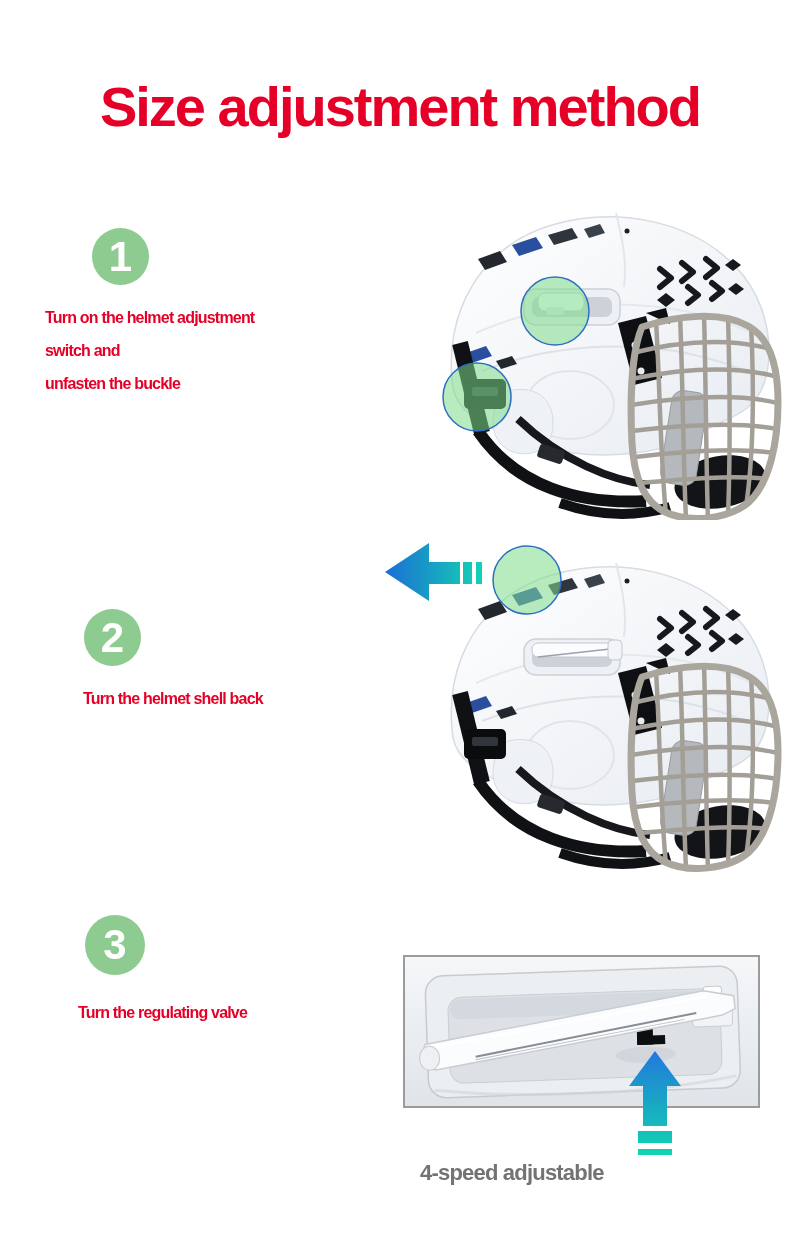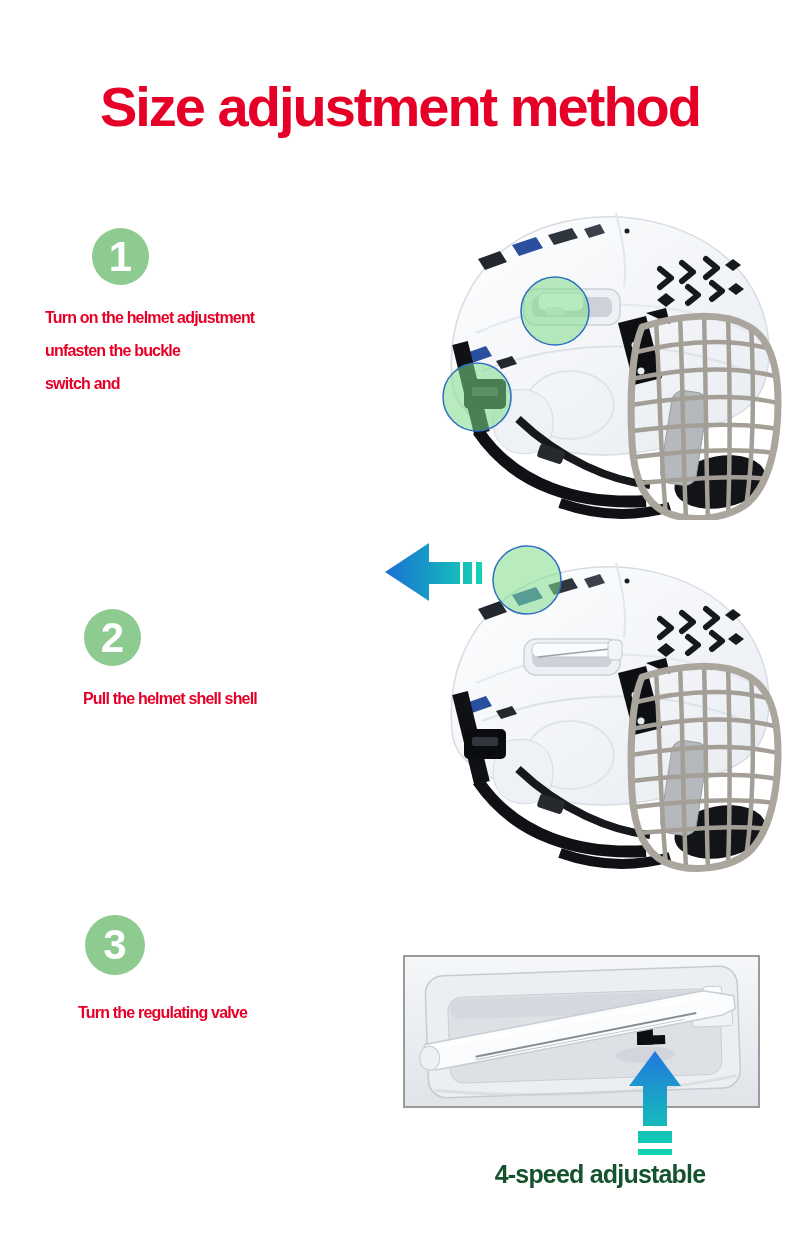--- a/index.html
+++ b/index.html
@@ -17,22 +17,22 @@
   .caption{color:#e60028;font-size:16px;font-weight:700;letter-spacing:-0.8px;line-height:33px;}
   .cap1{left:45px;top:301px;}
   .cap2{left:83px;top:682px;}
   .cap3{left:78px;top:996px;}
   .helmet1{left:420px;top:195px;width:370px;height:325px;}
   .helmet2{left:420px;top:545px;width:370px;height:330px;}
   .arrowL{left:383px;top:541px;width:100px;height:64px;}
   .photo3{left:403px;top:955px;width:357px;height:153px;border:2px solid #9b9b9b;
           box-sizing:border-box;background:#f2f4f6;}
   .arrowU{left:627px;top:1050px;width:56px;height:106px;z-index:5;}
-  .footnote{left:420px;top:1160px;width:360px;text-align:center;color:#14532d;
-            font-size:25px;font-weight:700;letter-spacing:-0.8px;}
+  .footnote{left:420px;top:1160px;width:360px;text-align:left;color:#737373;
+            font-size:22px;font-weight:700;letter-spacing:-0.8px;}
   svg{display:block;}
 </style>
 </head>
 <body>
 
 <div id="page">
 
   <svg width="0" height="0" style="position:absolute" aria-hidden="true">
     <defs>
       <linearGradient id="shellGrad" x1="0" y1="0" x2="1" y2="1">
@@ -124,40 +124,40 @@
     </defs>
   </svg>
 
   <div class="abs title">Size adjustment method</div>
 
   <div class="abs badge badge1">
     <span>1</span>
   </div>
   <div class="abs caption cap1">
     <div>Turn on the helmet adjustment</div>
+    <div>switch and</div>
     <div>unfasten the buckle</div>
-    <div>switch and</div>
   </div>
   <div class="abs helmet1">
     <svg viewBox="0 0 370 325" width="370" height="325">
       <use href="#helmet-base"></use>
 
       <rect x="118" y="98" width="46" height="18" rx="7" fill="#fbfcfe" stroke="#c9ced4"></rect>
       <rect x="126" y="112" width="18" height="8" rx="3" fill="#e4e8ed"></rect>
 
       <circle cx="135" cy="116" r="34" fill="#7edd8a" fill-opacity="0.55" stroke="#2f6fc0" stroke-width="1.5"></circle>
       <circle cx="57" cy="202" r="34" fill="#7edd8a" fill-opacity="0.55" stroke="#2f6fc0" stroke-width="1.5"></circle>
     </svg>
   </div>
 
   <div class="abs badge badge2">
     <span>2</span>
   </div>
   <div class="abs caption cap2">
-    <div>Pull the helmet shell shell</div>
+    <div>Turn the helmet shell back</div>
   </div>
   <div class="abs arrowL">
     <svg viewBox="0 0 100 64" width="100" height="64">
       <polygon points="2,31 46,2 46,60" fill="url(#agradL)"></polygon>
       <rect x="46" y="21" width="31" height="22" fill="url(#agradL)"></rect>
       <rect x="80" y="21" width="9" height="22" fill="url(#agradL)"></rect>
       <rect x="93" y="21" width="6" height="22" fill="url(#agradL)"></rect>
     </svg>
   </div>
   <div class="abs helmet2">

